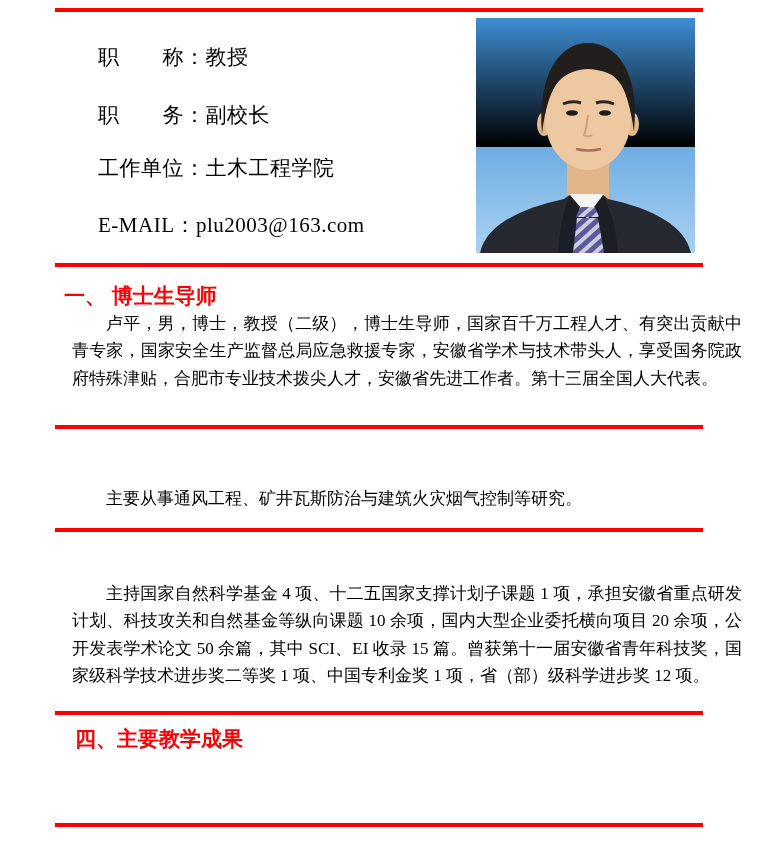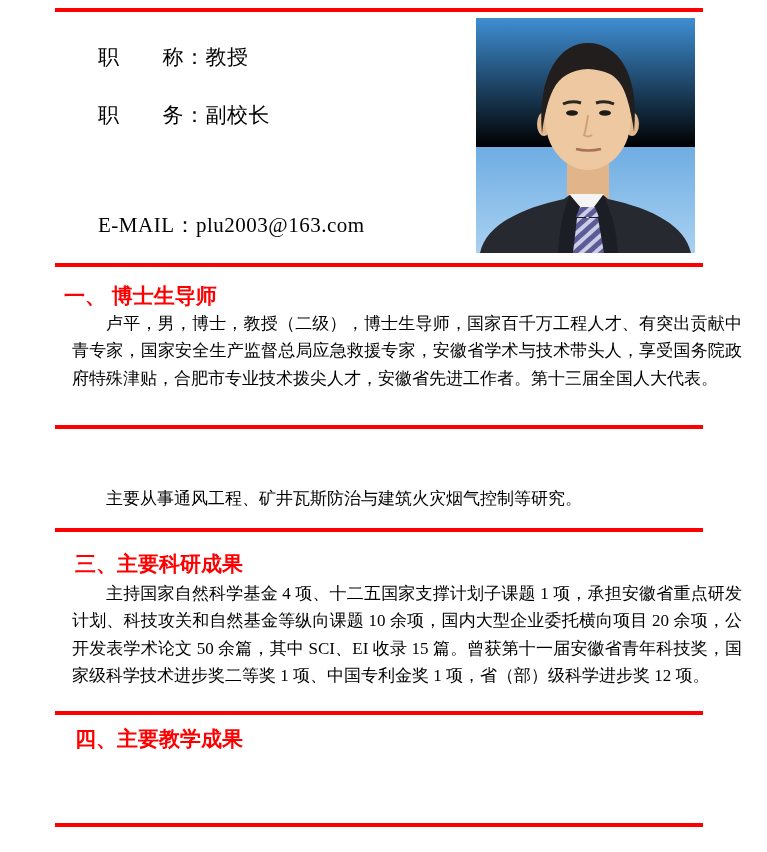--- a/index.html
+++ b/index.html
@@ -72,20 +72,23 @@
   <div class="rule" style="top:528px"></div>
   <div class="rule" style="top:711px"></div>
   <div class="rule" style="top:823px"></div>
 
   <div class="prow" style="top:46px">
     <span class="lbl">职　　称：</span><span class="val">教授</span>
   </div>
   <div class="prow" style="top:104px">
     <span class="lbl">职　　务：</span><span class="val">副校长</span>
   </div>
+  <div class="prow" style="top:157px">
+    <span class="lbl">工作单位：</span><span class="val">土木工程学院</span>
+  </div>
   <div class="prow" style="top:214px">
     <span class="lbl">E-MAIL：</span><span class="val">plu2003@163.com</span>
   </div>
 
   <div class="photo-box">
     <svg viewBox="0 0 219 235" preserveAspectRatio="none" aria-hidden="true">
       <defs>
         <linearGradient id="bgG" x1="0" y1="0" x2="0" y2="1">
           <stop offset="0" stop-color="#3e8ed3"></stop>
           <stop offset="0.55" stop-color="#6fadе3" stop-opacity="1"></stop>
@@ -128,18 +131,17 @@
 
       <path d="M100,131 Q112,134 125,131" stroke="#a9705a" stroke-width="2.5" fill="none"></path>
     </svg>
   </div>
 
   <div class="sec-title" style="top:285px; left:64px">一、 博士生导师</div>
   <div class="sec-body" style="top:310px">卢平，男，博士，教授（二级），博士生导师，国家百千万工程人才、有突出贡献中青专家，国家安全生产监督总局应急救援专家，安徽省学术与技术带头人，享受国务院政府特殊津贴，合肥市专业技术拨尖人才，安徽省先进工作者。第十三届全国人大代表。</div>
 
   <div class="sec-body" style="top:485px">主要从事通风工程、矿井瓦斯防治与建筑火灾烟气控制等研究。</div>
 
-  <div class="sec-title" style="top:553px; left:75px">三、主要科研成果</div>
   <div class="sec-body" style="top:580px">主持国家自然科学基金 4 项、十二五国家支撑计划子课题 1 项，承担安徽省重点研发计划、科技攻关和自然基金等纵向课题 10 余项，国内大型企业委托横向项目 20 余项，公开发表学术论文 50 余篇，其中 SCI、EI 收录 15 篇。曾获第十一届安徽省青年科技奖，国家级科学技术进步奖二等奖 1 项、中国专利金奖 1 项，省（部）级科学进步奖 12 项。</div>
 
   <div class="sec-title" style="top:728px; left:75px">四、主要教学成果</div>
 
 </div>
 
 </body></html>

